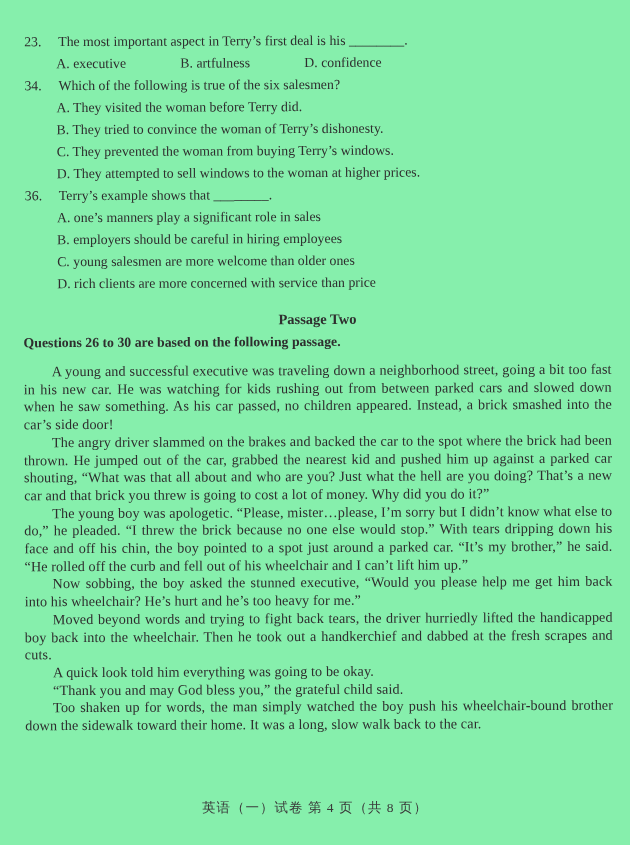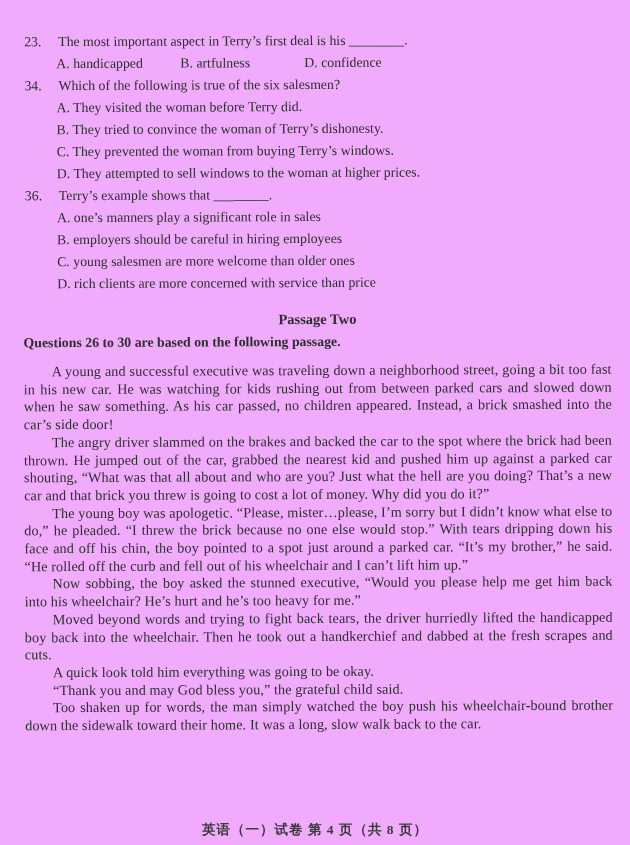--- a/index.html
+++ b/index.html
@@ -5,21 +5,21 @@
   html, body {
     margin: 0;
     padding: 0;
     background: #e8e8e6;
   }
   .page {
     position: relative;
     width: 630px;
     height: 845px;
     margin: 0 auto;
-    background: #f0abfc;
+    background: #86efac;
     color: #2e2e2e;
     font-family: "Liberation Serif", "DejaVu Serif", serif;
     overflow: hidden;
   }
   .content {
     padding: 30px 20px 0 22px;
     transform: rotate(-0.25deg);
     transform-origin: 50% 0;
   }
 
@@ -78,43 +78,42 @@
     text-align: justify;
     text-indent: 28px;
     letter-spacing: 0.1px;
   }
 
   
   .page-footer {
     position: absolute;
     left: 0;
     right: 0;
-    bottom: 6px;
+    bottom: 28px;
     text-align: center;
     font-size: 13.5px;
     color: #3a3a3a;
     letter-spacing: 1px;
-    font-weight: bold;
   }
 </style>
 </head>
 <body>
 
 <div class="page">
   <div class="content">
 
     <section class="questions">
 
       <div class="question">
         <div class="q-line">
           <span class="q-num">23.</span>
           <span class="q-stem">The most important aspect in Terry’s first deal is his ________.</span>
         </div>
         <div class="options-row">
-          <span class="opt">A. handicapped</span>
+          <span class="opt">A. executive</span>
           <span class="opt">B. artfulness</span>
           <span class="opt">D. confidence</span>
         </div>
       </div>
 
       <div class="question">
         <div class="q-line">
           <span class="q-num">34.</span>
           <span class="q-stem">Which of the following is true of the six salesmen?</span>
         </div>

